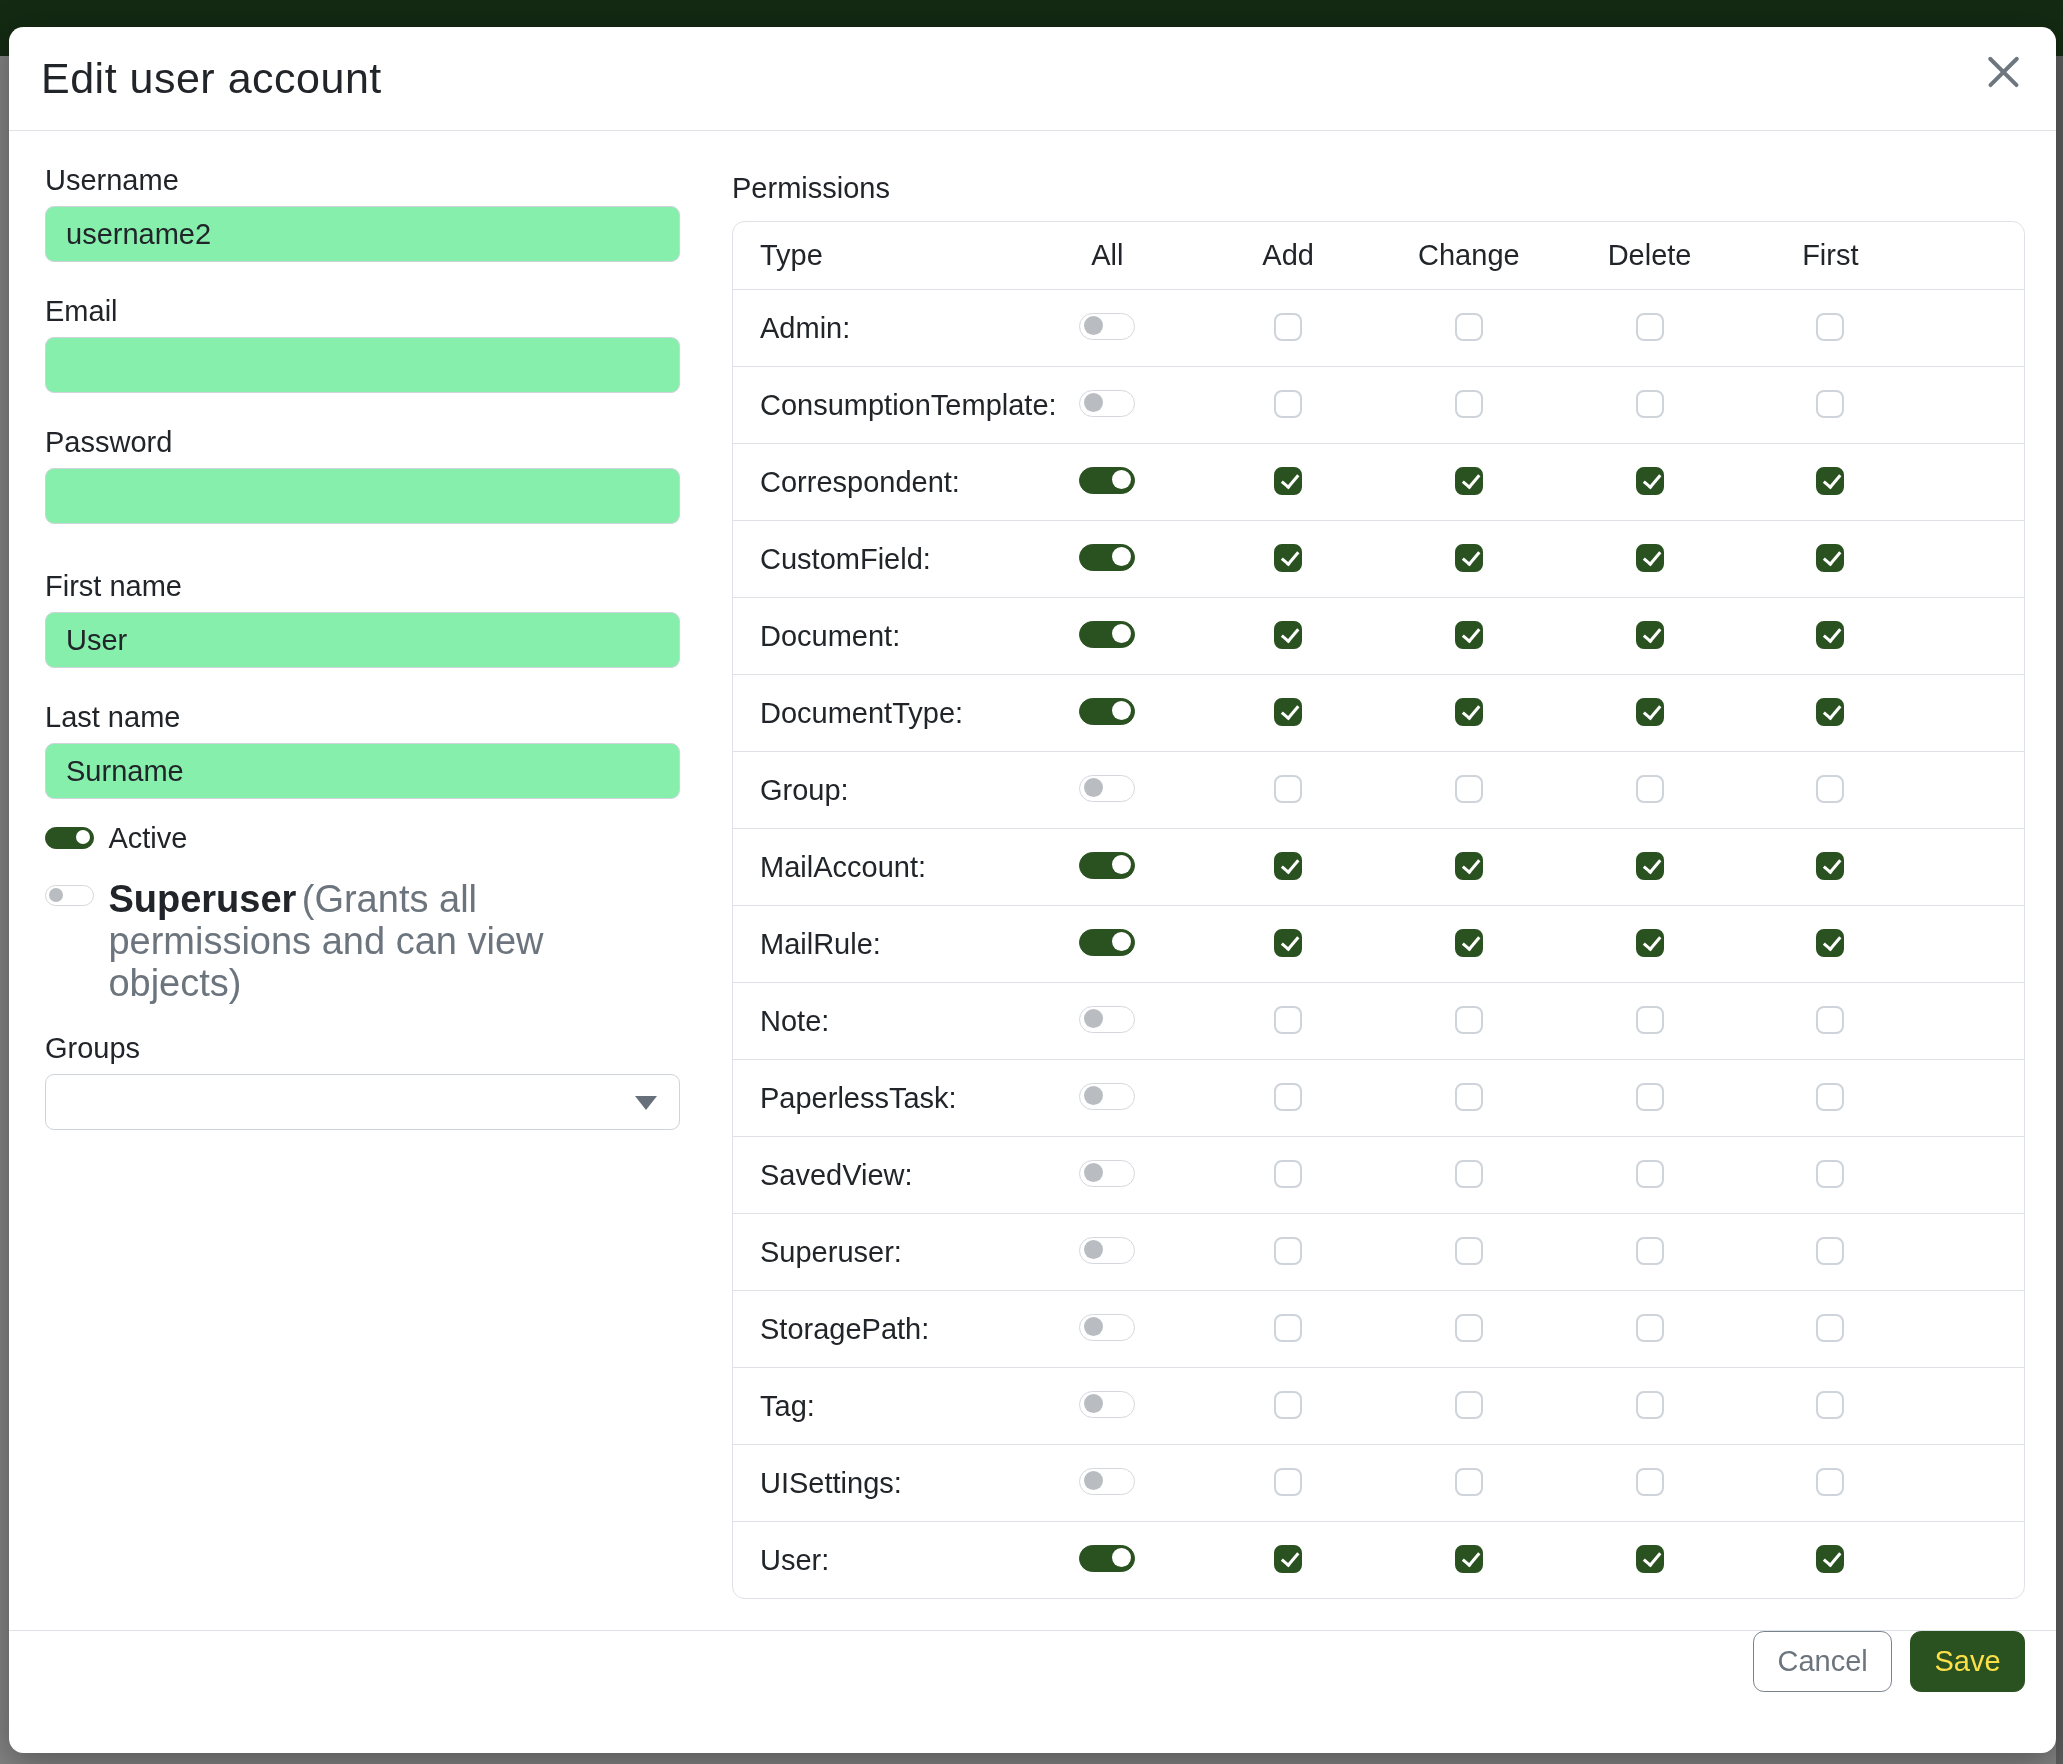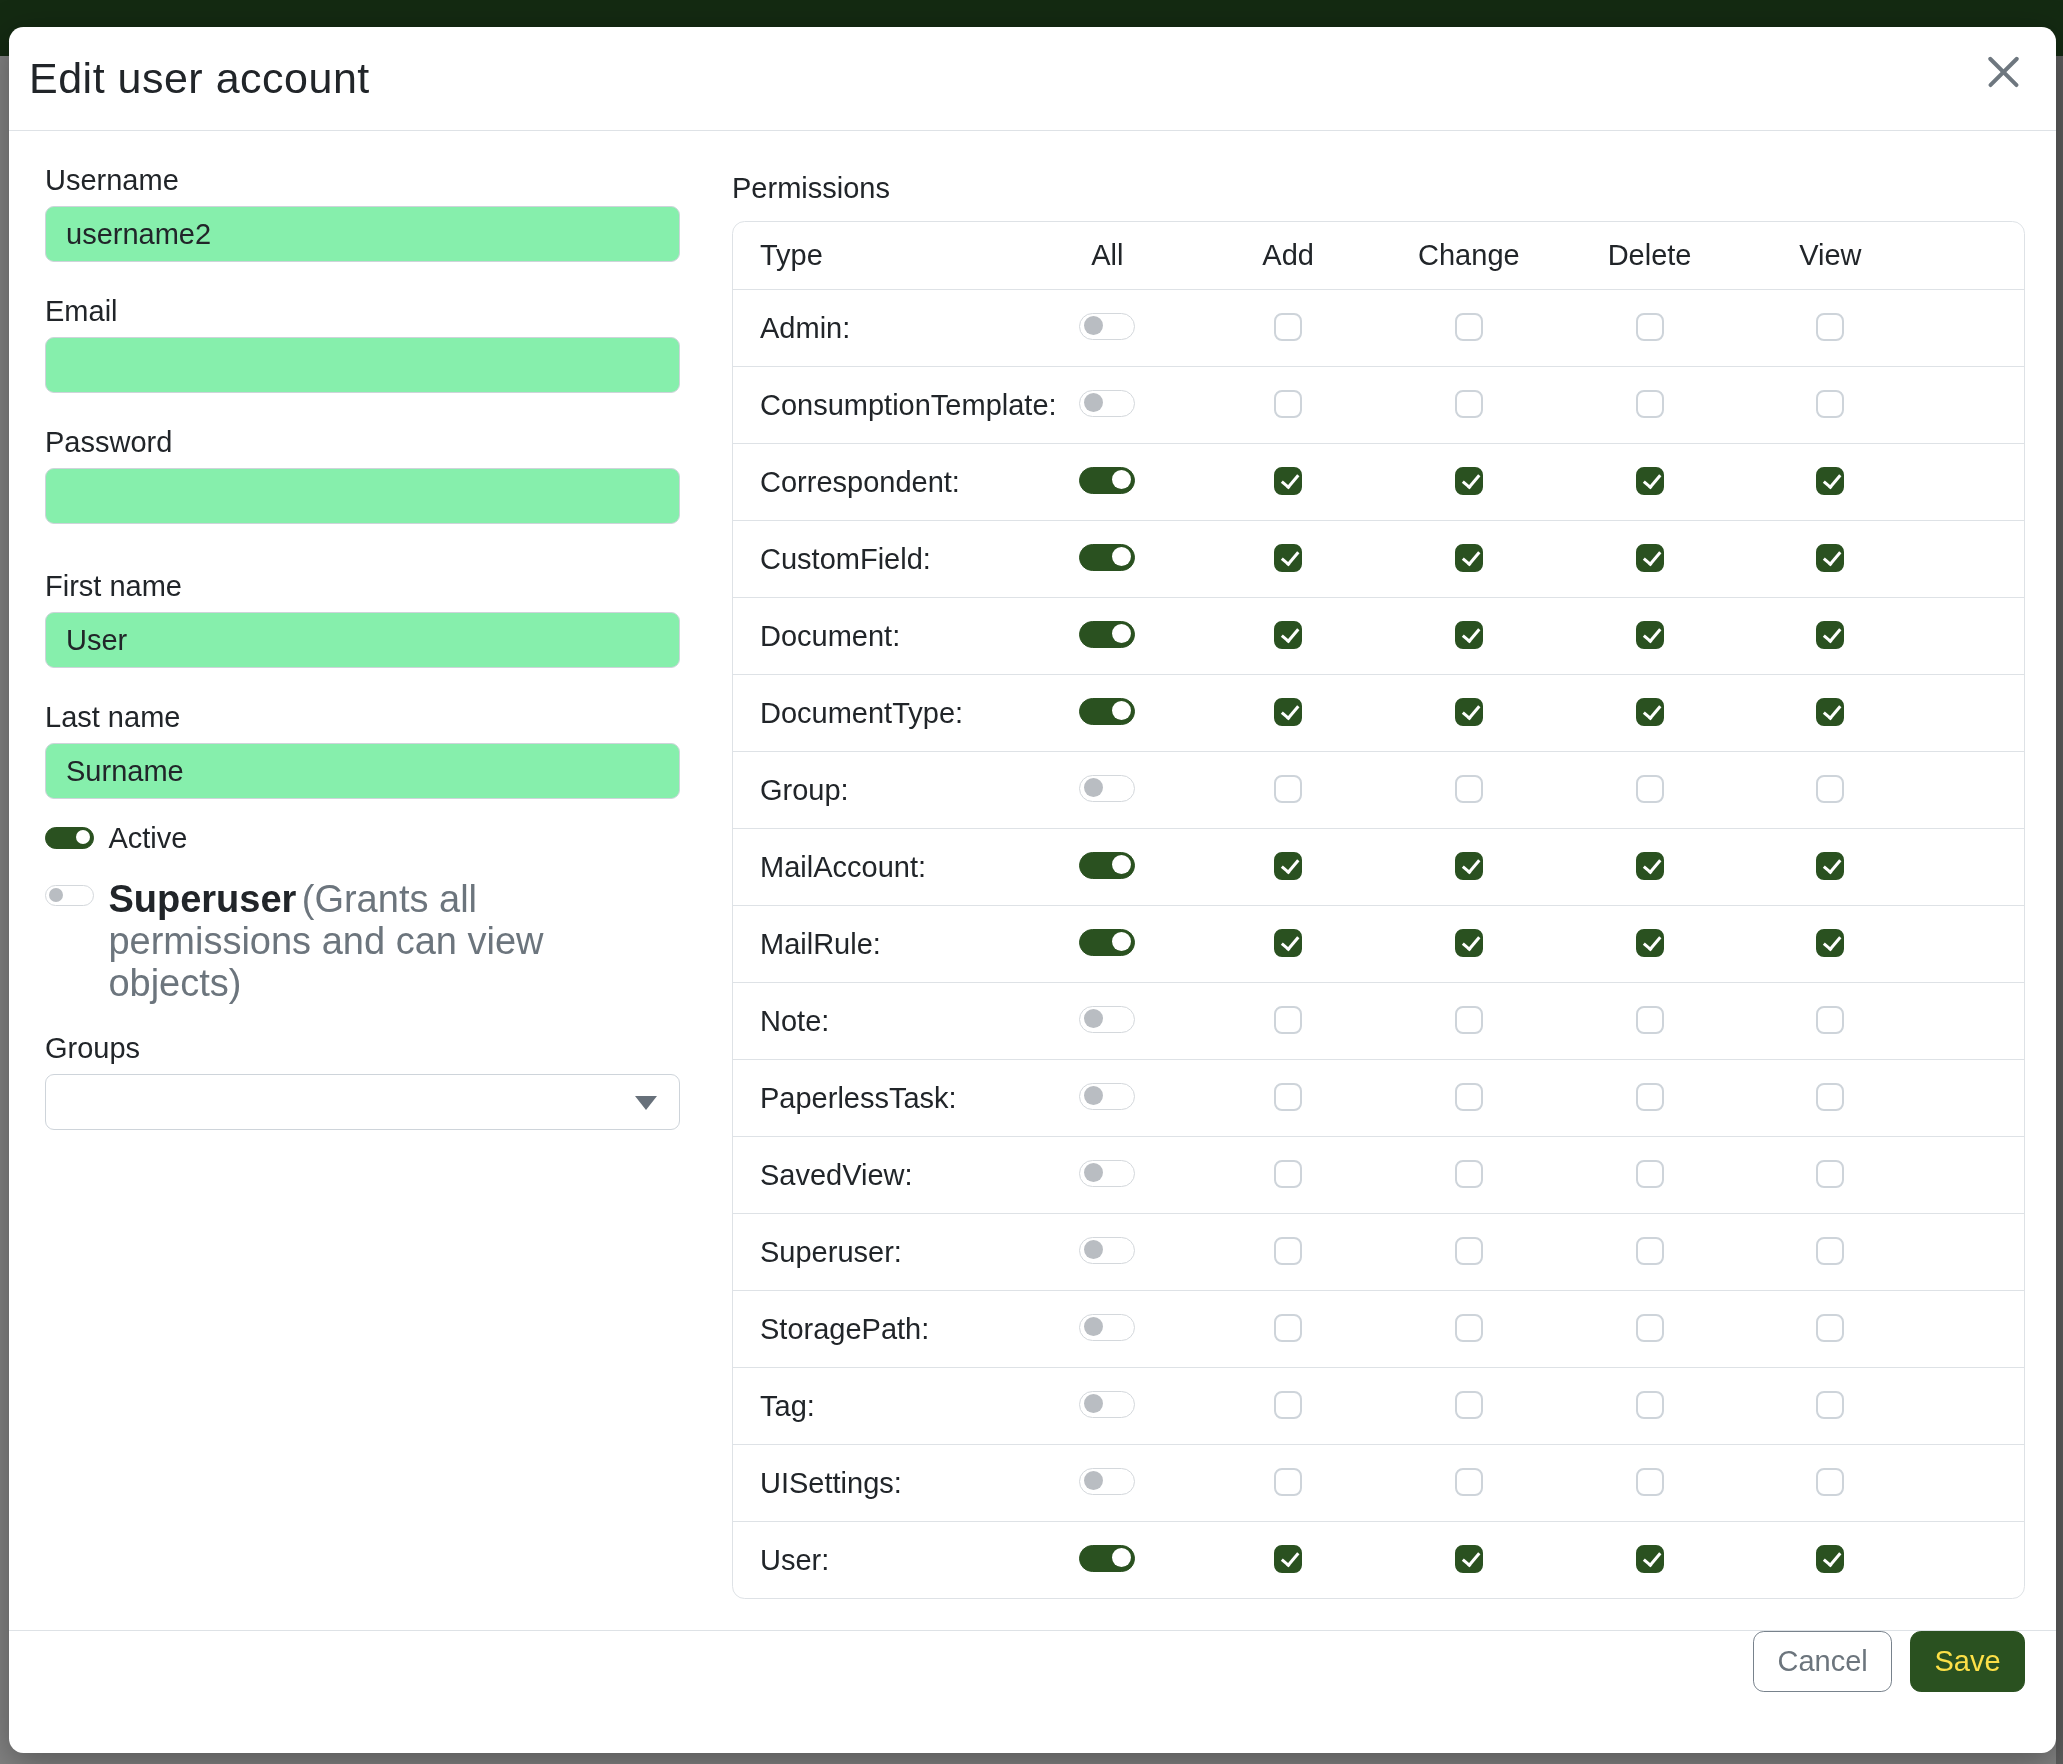--- a/index.html
+++ b/index.html
@@ -12,21 +12,21 @@
   .topband { position:absolute; top:0; left:0; width:2063px; height:56px; background:var(--topbar); }
   .page-scrollbar { position:absolute; top:56px; right:0; width:7.2px; height:1708px; background:var(--scroll_edge); }
 
   .modal {
     position:absolute; left:9px; top:27px; width:2047px; height:1726px;
     background:#fff; border-radius:14.4px; box-shadow:0 9px 36px rgba(0,0,0,.35);
     display:flex; flex-direction:column; overflow:hidden;
   }
   .m-header {
     height:103px; flex:0 0 auto; border-bottom:1.8px solid var(--table_border);
-    display:flex; align-items:center; padding:0 20px; position:relative;
+    display:flex; align-items:center; padding:0 32px; position:relative;
   }
   .m-title { font-size:43px; font-weight:500; margin:0; letter-spacing:0.5px; }
   .close-btn {
     position:absolute; top:21.6px; right:29px; width:47px; height:47px;
     background:none; border:none; cursor:pointer; padding:0;
   }
   .x-icon { position:absolute; inset:0; }
   .x-icon::before, .x-icon::after {
     content:""; position:absolute; left:2.7px; top:21.6px; width:41px; height:3.6px;
     background:#6e777f; border-radius:1.8px;
@@ -161,21 +161,21 @@
 
       <div class="col-right">
         <div class="perm-heading">Permissions</div>
         <div class="ptable">
           <div class="pgrid phead">
             <span class="pcell type-cell">Type</span>
             <span class="pcell">All</span>
             <span class="pcell">Add</span>
             <span class="pcell">Change</span>
             <span class="pcell">Delete</span>
-            <span class="pcell">View</span>
+            <span class="pcell">First</span>
           </div>
           <div id="permissions-rows">
   <div class="pgrid prow">
     <span class="pcell type-cell">Admin:</span>
     <span class="ctl-cell"><span class="switch lg"></span></span>
     <span class="ctl-cell"><span class="checkbox"></span></span>
     <span class="ctl-cell"><span class="checkbox"></span></span>
     <span class="ctl-cell"><span class="checkbox"></span></span>
     <span class="ctl-cell"><span class="checkbox"></span></span>
   </div>

